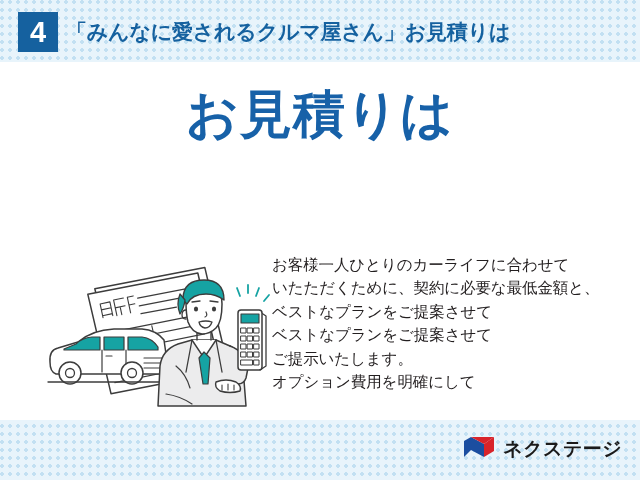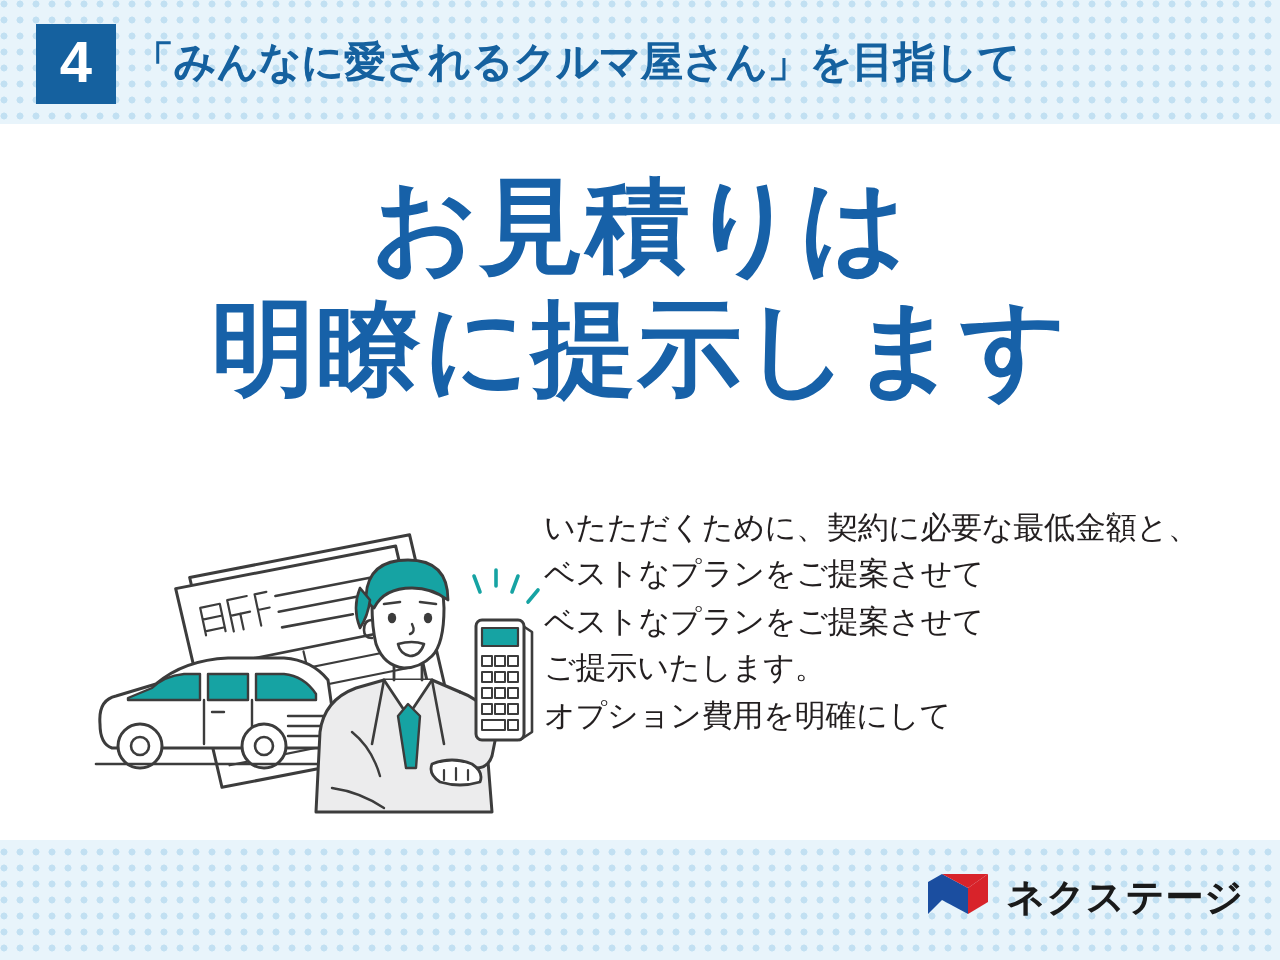--- a/index.html
+++ b/index.html
@@ -147,28 +147,27 @@
     white-space: nowrap;
   }
 </style>
 </head>
 <body>
 
 <div id="banner">
 
   <div id="header-bar">
     <div id="badge">4</div>
-    <div id="header-title">「みんなに愛されるクルマ屋さん」を目指して</div>
+    <div id="header-title">「みんなに愛されるクルマ屋さん」お見積りは</div>
   </div>
 
   <div id="content-panel">
 
     <div id="headline">
       <span class="headline-line" id="headline-line-1">お見積りは</span>
-      <span class="headline-line" id="headline-line-2">明瞭に提示します</span>
     </div>
 
     <div id="illustration">
       <svg width="232" height="160" viewBox="0 0 232 160" xmlns="http://www.w3.org/2000/svg">
         <g fill="none" stroke="#3c3c3c" stroke-width="1.5" stroke-linejoin="round" stroke-linecap="round">
 
           <g transform="rotate(-12 120 72)">
 
             <path d="M64 22 L176 24 L178 126 L66 124 Z" fill="#ffffff"></path>
 
@@ -288,20 +287,21 @@
             <path d="M208 39 L208 31"></path>
             <path d="M216 42 L219 34"></path>
             <path d="M224 47 L229 41"></path>
           </g>
 
         </g>
       </svg>
     </div>
 
     <div id="body-copy">
+      <span class="copy-line">お客様一人ひとりのカーライフに合わせて</span>
       <span class="copy-line">いたただくために、契約に必要な最低金額と、</span>
       <span class="copy-line">ベストなプランをご提案させて</span>
       <span class="copy-line">ベストなプランをご提案させて</span>
       <span class="copy-line">ご提示いたします。</span>
       <span class="copy-line">オプション費用を明確にして</span>
     </div>
 
   </div>
 
   <div id="footer-bar">

